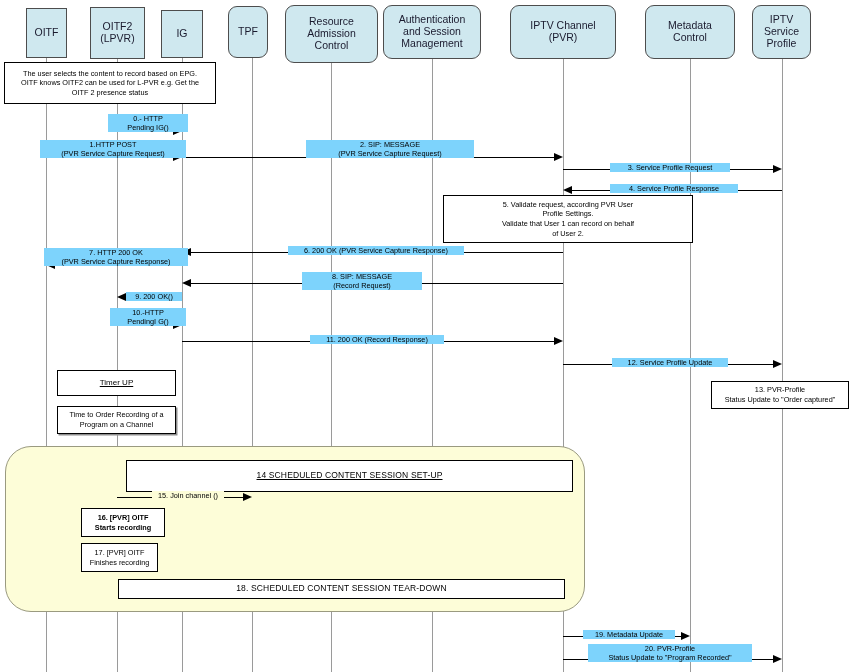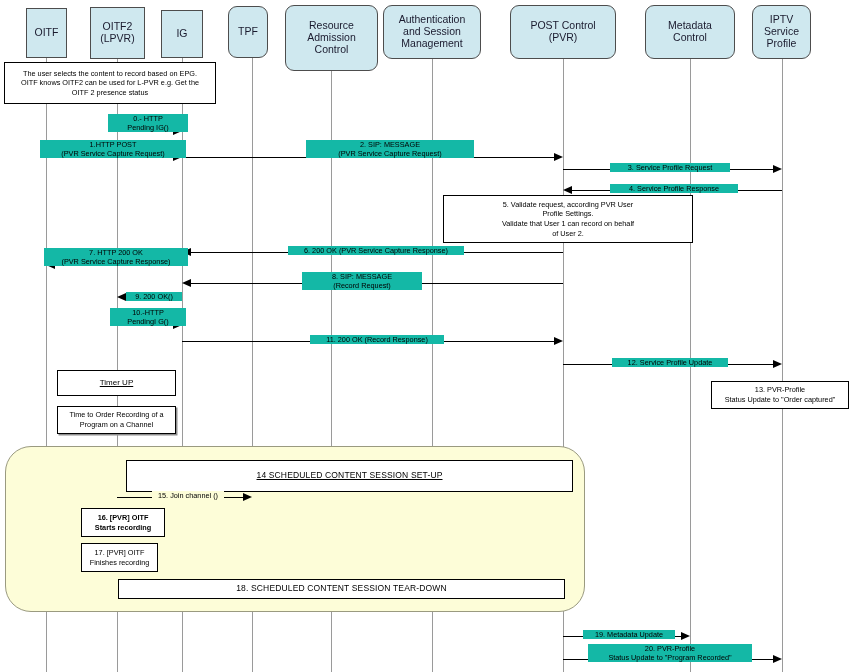--- a/index.html
+++ b/index.html
@@ -94,21 +94,21 @@
   }
   .arrowhead.right { border-left: 9px solid #000000; }
   .arrowhead.left  { border-right: 9px solid #000000; }
 
   .msglabel {
     position: absolute;
     font-size: 7.3px;
     line-height: 1.25;
     color: #000000;
     text-align: center;
-    background: #14b8a6;
+    background: #7dd3fc;
     white-space: pre-line;
     z-index: 9;
     padding: 0 2px;
   }
   .msglabel.onyellow { background: #fdfdd8; }
 </style>
 </head>
 <body>
 
 <div id="canvas">
@@ -131,32 +131,32 @@
   <div class="actor" style="left:90px; top:7px; width:55px; height:52px; border-width:1.6px; white-space:pre-line;">
     <span>OITF2
 (LPVR)</span>
   </div>
   <div class="actor" style="left:161px; top:10px; width:42px; height:48px;">
     <span>IG</span>
   </div>
   <div class="actor rounded" style="left:228px; top:6px; width:40px; height:52px;">
     <span>TPF</span>
   </div>
-  <div class="actor rounded" style="left:285px; top:5px; width:93px; height:66px; white-space:pre-line;">
+  <div class="actor rounded" style="left:285px; top:5px; width:93px; height:58px; white-space:pre-line;">
     <span>Resource
 Admission
 Control</span>
   </div>
   <div class="actor rounded" style="left:383px; top:5px; width:98px; height:54px; white-space:pre-line;">
     <span>Authentication
 and Session
 Management</span>
   </div>
   <div class="actor rounded" style="left:510px; top:5px; width:106px; height:54px; white-space:pre-line;">
-    <span>POST Control
+    <span>IPTV Channel
 (PVR)</span>
   </div>
   <div class="actor rounded" style="left:645px; top:5px; width:90px; height:54px; white-space:pre-line;">
     <span>Metadata
 Control</span>
   </div>
   <div class="actor rounded" style="left:752px; top:5px; width:59px; height:54px; white-space:pre-line;">
     <span>IPTV
 Service
 Profile</span>

